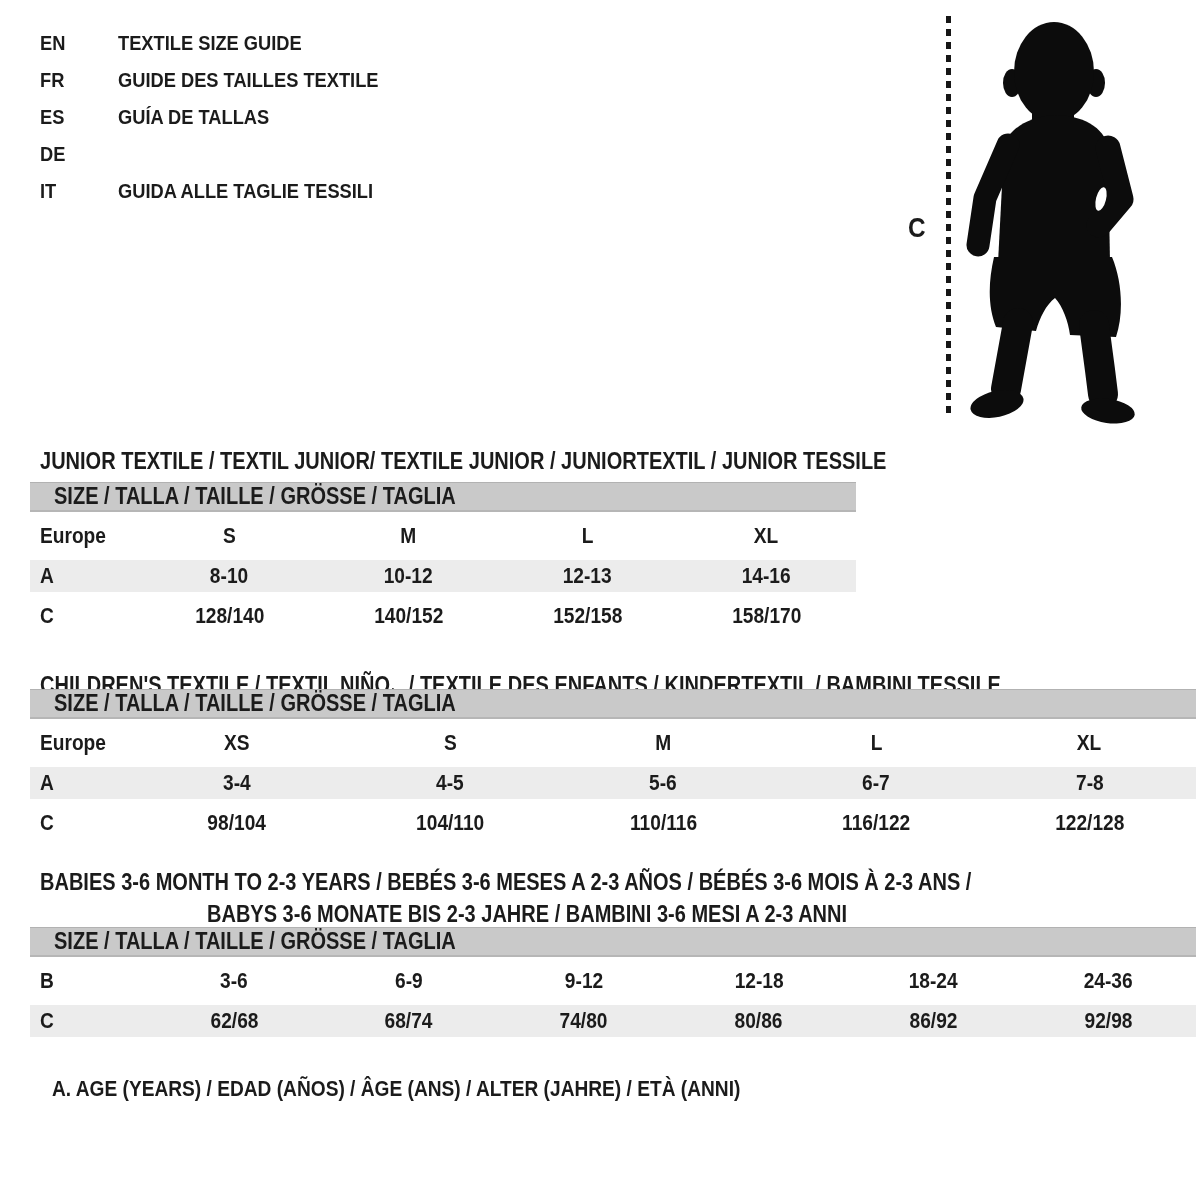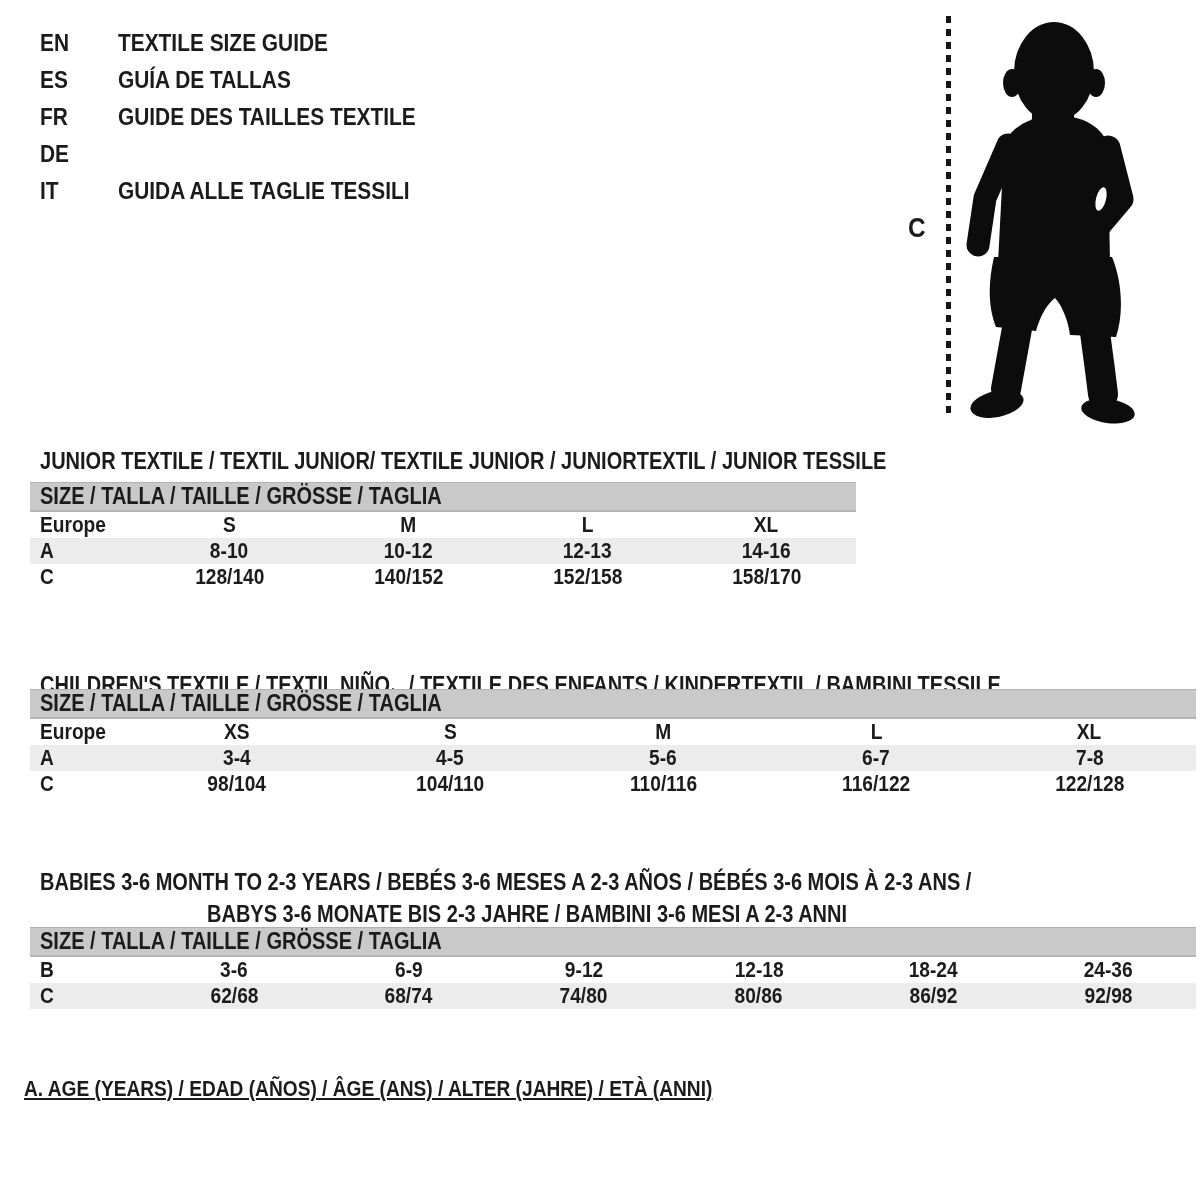--- a/index.html
+++ b/index.html
@@ -7,72 +7,72 @@
     position:relative;width:1200px;height:1200px;background:#fff;overflow:hidden;
     font-family:"Liberation Sans","DejaVu Sans",sans-serif;
     color:#1b1b1b;font-weight:bold;
   }
   
   .cnd{display:inline-block;transform:scaleX(.87);transform-origin:0 50%;white-space:nowrap;}
   .cndc{display:inline-block;transform:scaleX(.87);transform-origin:50% 50%;white-space:nowrap;}
 
   
   .lang-block{position:absolute;left:40px;top:24px;}
-  .lang-row{display:flex;height:37px;align-items:center;font-size:24px;}
+  .lang-row{display:flex;height:37px;align-items:center;font-size:21px;}
   .lang-code{width:78px;flex:0 0 78px;}
   .lang-title{flex:1;}
 
   
   .fig-c-label{position:absolute;left:908px;top:212px;font-size:28px;}
   .fig-dotted{
     position:absolute;left:946px;top:16px;width:5px;height:400px;
     background-image:repeating-linear-gradient(to bottom,#161616 0 7px,transparent 7px 13px);
   }
   .fig-svg{position:absolute;left:958px;top:15px;}
 
   
   .sec-title{position:absolute;left:40px;font-size:23px;line-height:27px;}
   .sub-note{vertical-align:sub;font-size:15px;}
 
   
   .tbl{position:absolute;left:30px;}
   .tbl-head{
     height:30px;display:flex;align-items:center;background:#c9c9c9;
     border-top:1px solid #b2b2b2;border-bottom:2px solid #b6b6b6;
-    font-size:23px;padding-left:10px;box-sizing:border-box;
+    font-size:23px;padding-left:24px;box-sizing:border-box;
   }
-  .tbl-row{display:flex;height:26px;align-items:center;font-size:22px;}
+  .tbl-row{display:flex;height:32px;align-items:center;font-size:22px;margin-top:8px;}
   .tbl-row.alt{background:#ececec;}
   .rl{padding-left:10px;box-sizing:border-box;text-align:left;}
   .dc{text-align:center;}
   .t1{width:826px;} .t1 .rl{width:13.3%;} .t1 .dc{width:21.675%;}
   .t2{width:1166px;} .t2 .rl{width:8.6%;} .t2 .dc{width:18.28%;}
   .t3{width:1166px;} .t3 .rl{width:10%;} .t3 .dc{width:15%;}
 
   
-  .legend{position:absolute;left:24px;top:1072px;text-decoration:underline;}
+  .legend{position:absolute;left:52px;top:1072px;}
   .legend-line{height:33px;display:flex;align-items:center;font-size:22px;}
 </style>
 </head>
 <body>
 
 <div class="page">
 
   <header class="lang-block">
     <div class="lang-row">
       <span class="lang-code"><span class="cnd">EN</span></span>
       <span class="lang-title"><span class="cnd">TEXTILE SIZE GUIDE</span></span>
     </div>
     <div class="lang-row">
+      <span class="lang-code"><span class="cnd">FR</span></span>
+      <span class="lang-title"><span class="cnd">GUIDE DES TAILLES TEXTILE</span></span>
+    </div>
+    <div class="lang-row">
       <span class="lang-code"><span class="cnd">ES</span></span>
       <span class="lang-title"><span class="cnd">GUÍA DE TALLAS</span></span>
-    </div>
-    <div class="lang-row">
-      <span class="lang-code"><span class="cnd">FR</span></span>
-      <span class="lang-title"><span class="cnd">GUIDE DES TAILLES TEXTILE</span></span>
     </div>
     <div class="lang-row">
       <span class="lang-code"><span class="cnd">DE</span></span>
     </div>
     <div class="lang-row">
       <span class="lang-code"><span class="cnd">IT</span></span>
       <span class="lang-title"><span class="cnd">GUIDA ALLE TAGLIE TESSILI</span></span>
     </div>
   </header>
 

